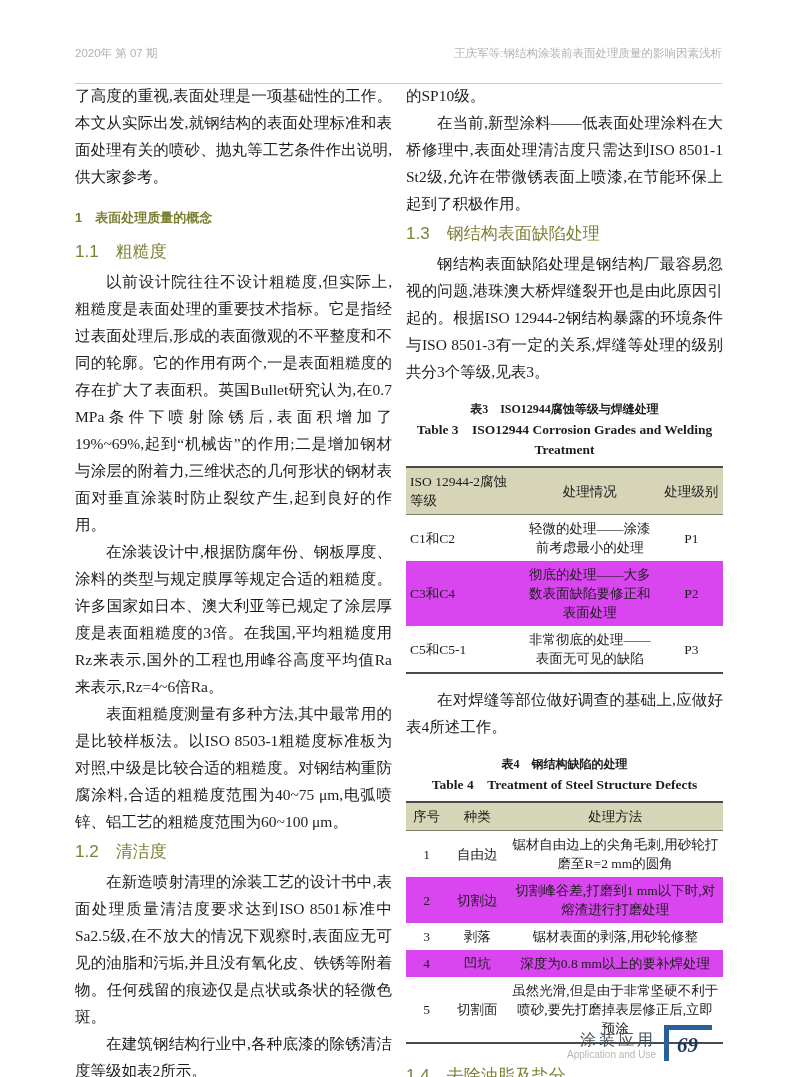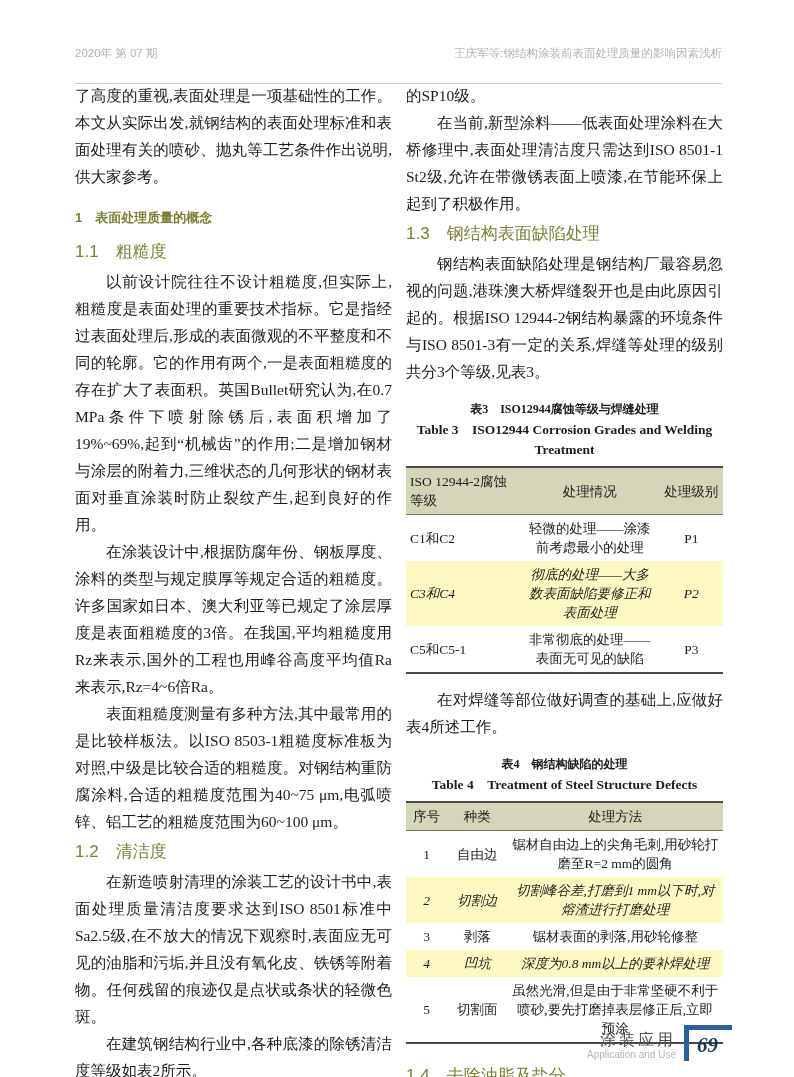--- a/index.html
+++ b/index.html
@@ -30,31 +30,31 @@
     font-family:"Liberation Sans","DejaVu Sans",sans-serif;
     color:#7c8034; font-size:17px; font-weight:400; line-height:20px;
     margin:7px 0 6px 0; text-align:left;
   }
   .tbl-title-cn { font-weight:700; text-align:center; font-size:12px; line-height:21px; margin-top:14px; text-indent:0; }
   .tbl-title-en { font-weight:700; text-align:center; font-size:13.5px; line-height:20px; margin-bottom:6px; text-indent:0; }
   table { border-collapse:collapse; width:100%; font-size:13.5px; line-height:19px;
           border-top:2px solid #4a4a4a; border-bottom:2px solid #4a4a4a; margin-bottom:10px; }
   th, td { padding:4px 4px; font-weight:400; vertical-align:middle; }
   thead th { background:#d7d5b7; border-bottom:1px solid #7a7a6a; }
-  .shade { background:#fef9c3;font-style:italic; }
+  .shade { background:#d946ef; }
   .c { text-align:center; }
   .l { text-align:left; }
   .t3 td.col1 { text-align:left; width:36%; }
   .t3 td.col2 { text-align:center; width:44%; }
   .t3 td.col3 { text-align:center; width:20%; }
   .t4 td.n { text-align:center; width:13%; }
   .t4 td.k { text-align:center; width:19%; }
   .t4 td.m { text-align:center; width:68%;margin-left:20px; }
   .footer-badge {
-    position:absolute; right:62px; bottom:16px;
+    position:absolute; right:82px; bottom:16px;
     display:flex; align-items:flex-start; gap:8px;
   }
   .footer-text { text-align:right; padding-top:6px; }
   .footer-cn { font-family:"Liberation Sans",sans-serif; color:#44505a; font-size:16px; letter-spacing:3px; line-height:18px; }
   .footer-en { font-family:"Liberation Sans",sans-serif; color:#b5b5b5; font-size:10px; line-height:12px; }
   .pgbox {
     border-top:5px solid #2a6099; border-left:5px solid #2a6099;
     width:48px; height:36px; padding:3px 0 0 8px;
   }
   .pgnum {

